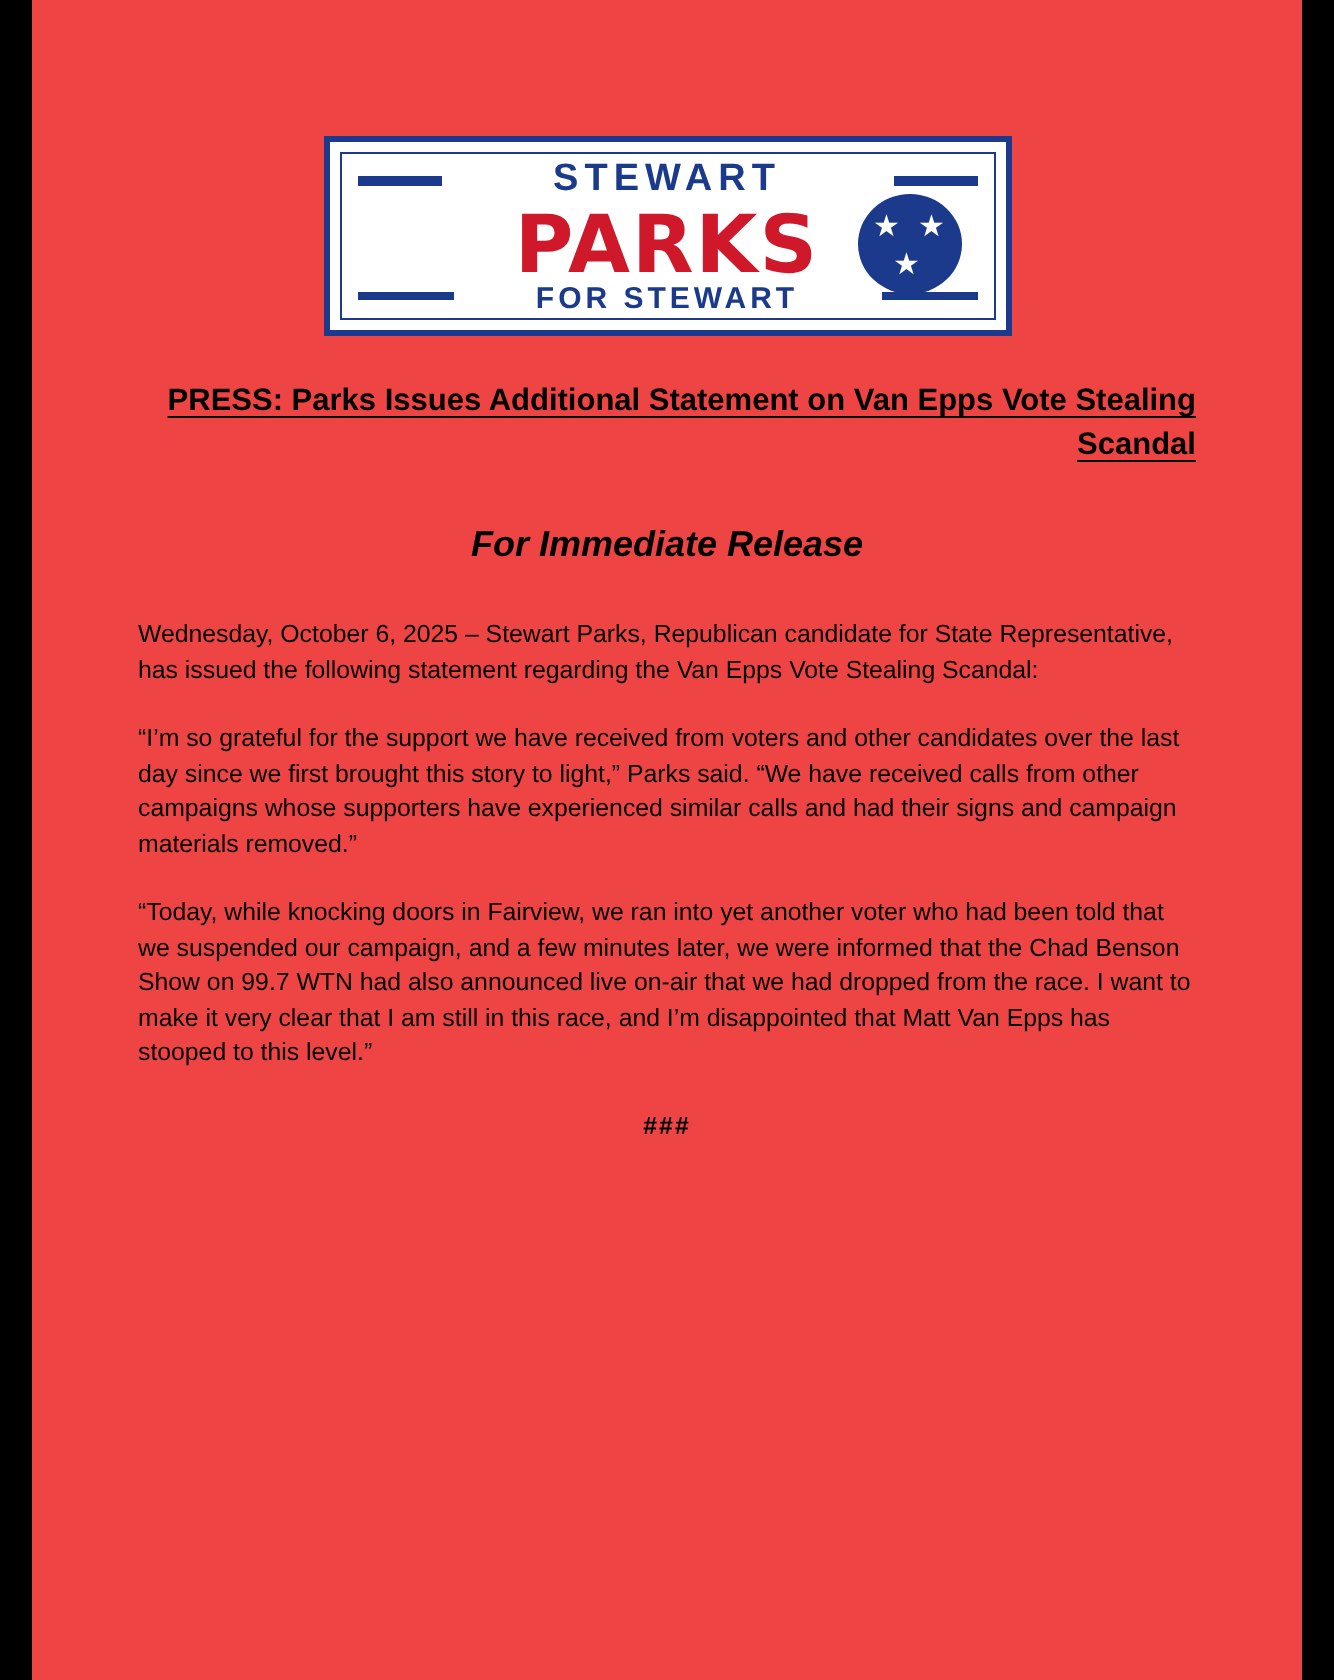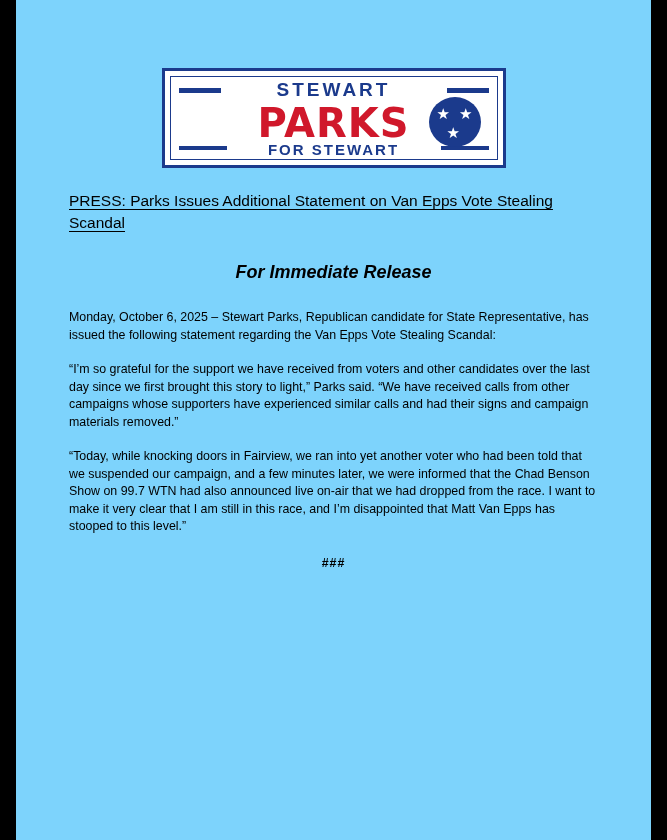--- a/index.html
+++ b/index.html
@@ -12,21 +12,21 @@
     background: #000000;
     font-family: "Liberation Sans", sans-serif;
     overflow: hidden;
   }
   .page {
     position: absolute;
     left: 16px;
     top: 0;
     width: 635px;
     height: 840px;
-    background: #7dd3fc;
+    background: #ef4444;
   }
   .content {
     padding: 0 53px;
     box-sizing: border-box;
     width: 635px;
   }
 
   
   .logo-wrap {
     display: flex;
@@ -114,23 +114,23 @@
     line-height: 15px;
   }
   .star.s1 { left: 8px; top: 9px; }
   .star.s2 { right: 8px; top: 9px; }
   .star.s3 { left: 18px; bottom: 7px; }
 
   
   h1.headline {
     font-size: 15.5px;
     line-height: 22px;
-    text-align: left;
+    text-align: right;
     margin: 22px 0 0 0;
-    font-weight: normal;
+    font-weight: bold;
     color: #000000;
     text-decoration: underline;
     text-underline-offset: 3px;
   }
   .release-line {
     text-align: center;
     font-style: italic;
     font-weight: bold;
     font-size: 18px;
     margin-top: 28px;
@@ -174,20 +174,20 @@
           <span class="star s2">★</span>
           <span class="star s3">★</span>
         </div>
       </div>
     </div>
 
     <h1 class="headline">PRESS: Parks Issues Additional Statement on Van Epps Vote Stealing Scandal</h1>
 
     <div class="release-line">For Immediate Release</div>
 
-    <p class="body first">Monday, October 6, 2025 – Stewart Parks, Republican candidate for State Representative, has issued the following statement regarding the Van Epps Vote Stealing Scandal:</p>
+    <p class="body first">Wednesday, October 6, 2025 – Stewart Parks, Republican candidate for State Representative, has issued the following statement regarding the Van Epps Vote Stealing Scandal:</p>
     <p class="body">“I’m so grateful for the support we have received from voters and other candidates over the last day since we first brought this story to light,” Parks said. “We have received calls from other campaigns whose supporters have experienced similar calls and had their signs and campaign materials removed.”</p>
     <p class="body">“Today, while knocking doors in Fairview, we ran into yet another voter who had been told that we suspended our campaign, and a few minutes later, we were informed that the Chad Benson Show on 99.7 WTN had also announced live on-air that we had dropped from the race. I want to make it very clear that I am still in this race, and I’m disappointed that Matt Van Epps has stooped to this level.”</p>
 
     <div class="endmark">###</div>
 
   </div>
 </div>
 
 </body></html>

